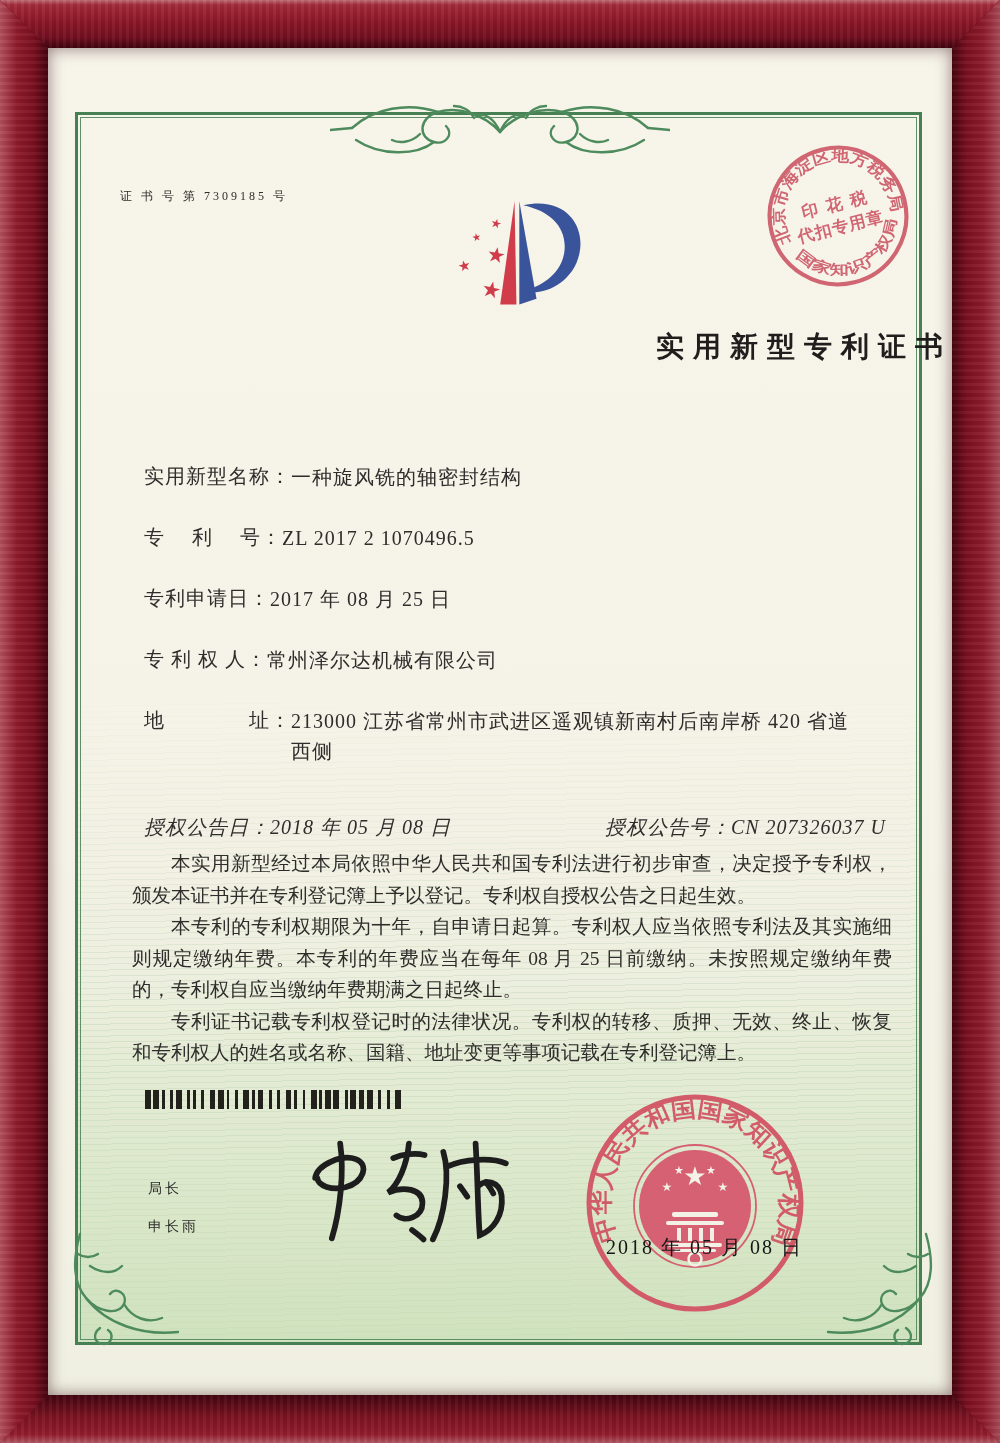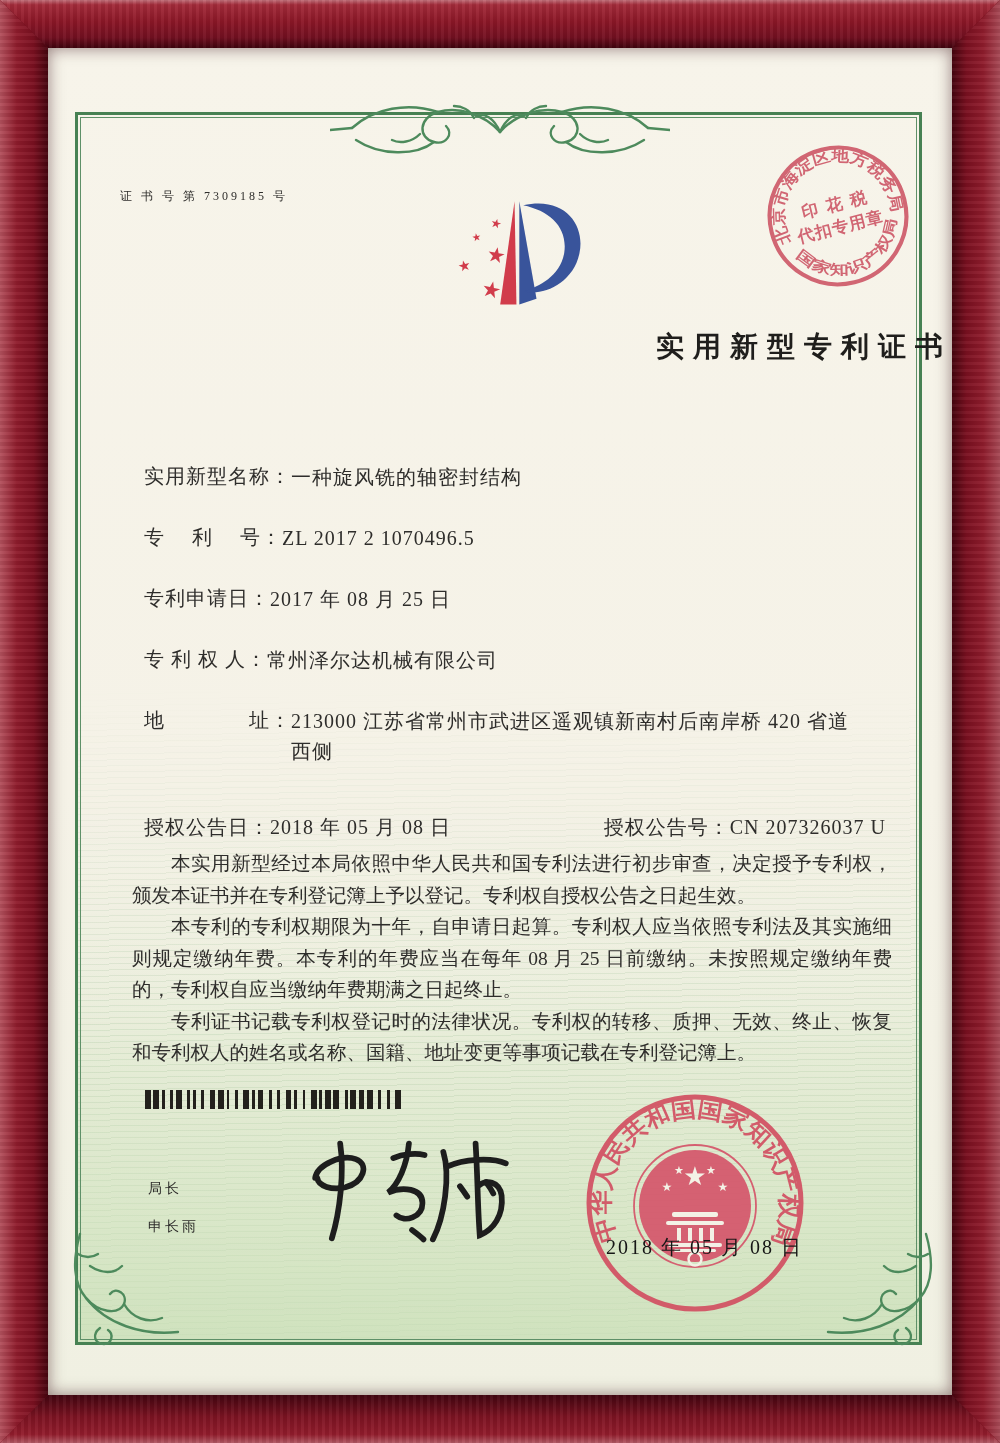--- a/index.html
+++ b/index.html
@@ -61,21 +61,21 @@
   .cert-no { position:absolute; left:72px; top:140px; font-size:12px; letter-spacing:3px; }
   .logo { position:absolute; left:382px; top:140px; }
   .tax-stamp { position:absolute; left:702px; top:80px; transform:rotate(-14deg); opacity:.9; }
   .title { position:absolute; left:0; right:0; top:280px; margin:0; text-align:right;
            font-size:28px; font-weight:600; letter-spacing:9px; color:#1f1e1c; }
   .fields { position:absolute; left:96px; top:414px; width:740px; font-size:20px; }
   .field-row { margin-bottom:31px; line-height:28px; }
   .f-label { white-space:pre; letter-spacing:1px; }
   .f-value { letter-spacing:1px; display:inline-block; vertical-align:top; max-width:578px; line-height:30px; }
   .grant-row { position:absolute; left:96px; top:766px; width:742px; display:flex;
-               justify-content:space-between; font-size:20px; letter-spacing:1px; }
+               justify-content:space-between; font-size:20px; letter-spacing:1px;font-style:italic; }
   .paragraphs { position:absolute; left:84px; top:800px; width:760px; font-size:19.5px;
                 line-height:31.5px; text-align:justify; }
   .paragraphs p { margin:0; text-indent:2em; }
   .barcode { position:absolute; left:97px; top:1042px; width:256px; height:19px; display:flex; }
   .barcode span { height:100%; }
   .signer { position:absolute; left:100px; top:1122px; font-size:14px; line-height:38px; letter-spacing:3px; }
   .signature { position:absolute; left:238px; top:1082px; }
   .seal { position:absolute; left:532px; top:1040px; opacity:.92; }
   .seal-date { position:absolute; left:558px; top:1186px; width:200px; font-size:20px;
                letter-spacing:2px; color:#161616; white-space:nowrap; }

